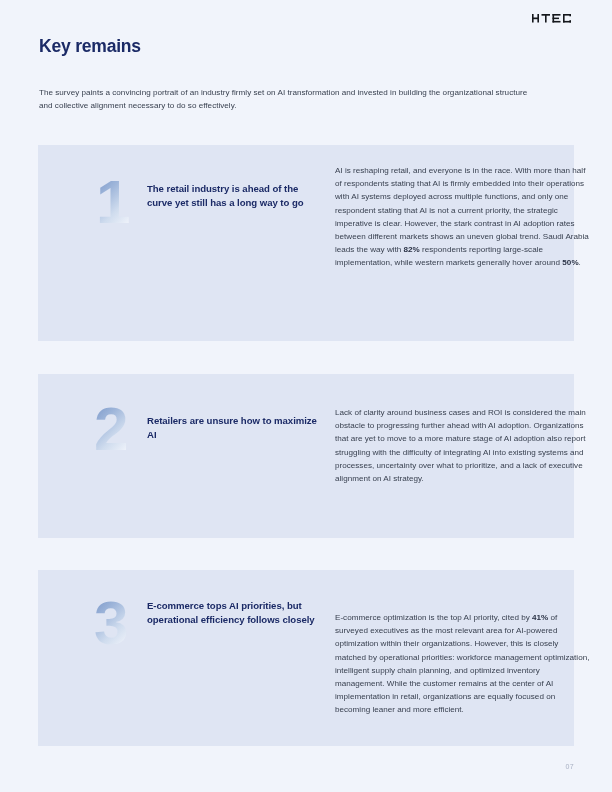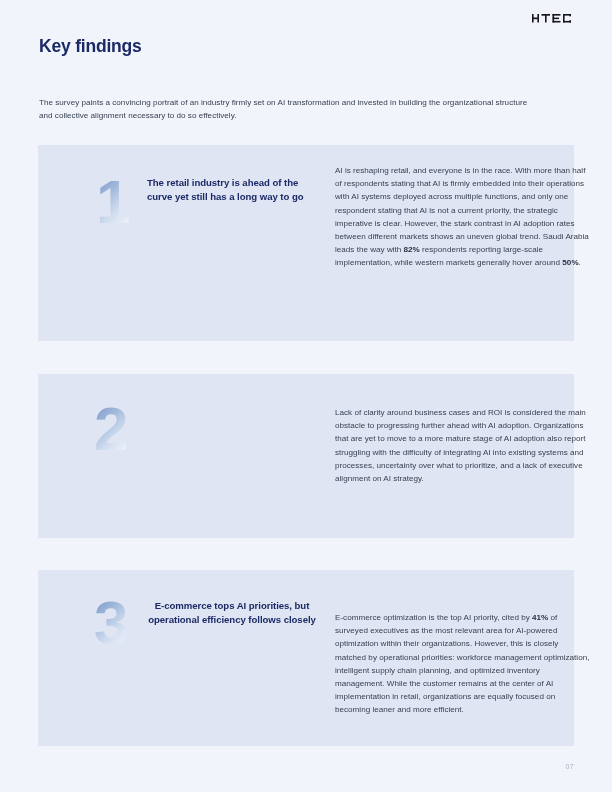--- a/index.html
+++ b/index.html
@@ -48,21 +48,20 @@
   
   .intro {
     position: absolute;
     left: 39px;
     top: 86px;
     width: 490px;
     font-size: 8.1px;
     line-height: 1.62;
     color: #394150;
     letter-spacing: 0.02px;
-    margin-top: 10px;
   }
 
   
   .card {
     position: absolute;
     left: 38px;
     width: 536px;
     background: #dfe5f3;
     display: flex;
     align-items: flex-start;
@@ -90,23 +89,23 @@
   .card-heading {
     position: absolute;
     left: 109px;
     width: 170px;
     font-size: 9.6px;
     font-weight: bold;
     line-height: 1.48;
     color: #1b2a66;
     letter-spacing: -0.05px;
   }
-  #card-1 .card-heading { top: 31px; }
+  #card-1 .card-heading { top: 37px; }
   #card-2 .card-heading { top: 40px; }
-  #card-3 .card-heading { top: 29px; text-align: center; }
+  #card-3 .card-heading { top: 29px; }
 
   .card-body {
     position: absolute;
     left: 297px;
     width: 256px;
     font-size: 8.1px;
     line-height: 1.63;
     color: #394150;
     letter-spacing: 0.01px;
   }
@@ -145,32 +144,33 @@
         <rect x="41" y="2" width="3.2" height="17"></rect>
         <rect x="62" y="2" width="16" height="3.2"></rect>
         <rect x="62" y="15.8" width="16" height="3.2"></rect>
         <rect x="62" y="2" width="3.2" height="17"></rect>
         <rect x="74.8" y="2" width="3.2" height="4.6"></rect>
         <rect x="74.8" y="14.4" width="3.2" height="4.6"></rect>
       </g>
     </svg>
   </div>
 
-  <h1 class="page-title">Key findings</h1>
+  <h1 class="page-title">Key remains</h1>
 
   <p class="intro">The survey paints a convincing portrait of an industry firmly set on AI transformation and invested in building the organizational structure and collective alignment necessary to do so effectively.</p>
 
   <section class="card" id="card-1">
     <div class="card-numeral">1</div>
     <h2 class="card-heading">The retail industry is ahead of the curve yet still has a long way to go</h2>
     <p class="card-body"><span>AI is reshaping retail, and everyone is in the race. With more than half of respondents stating that AI is firmly embedded into their operations with AI systems deployed across multiple functions, and only one respondent stating that AI is not a current priority, the strategic imperative is clear. However, the stark contrast in AI adoption rates between different markets shows an uneven global trend. Saudi Arabia leads the way with </span><b>82%</b><span> respondents reporting large-scale implementation, while western markets generally hover around </span><b>50%</b><span>.</span></p>
   </section>
 
   <section class="card" id="card-2">
     <div class="card-numeral">2</div>
+    <h2 class="card-heading">Retailers are unsure how to maximize AI</h2>
     <p class="card-body"><span>Lack of clarity around business cases and ROI is considered the main obstacle to progressing further ahead with AI adoption. Organizations that are yet to move to a more mature stage of AI adoption also report struggling with the difficulty of integrating AI into existing systems and processes, uncertainty over what to prioritize, and a lack of executive alignment on AI strategy.</span></p>
   </section>
 
   <section class="card" id="card-3">
     <div class="card-numeral">3</div>
     <h2 class="card-heading">E-commerce tops AI priorities, but operational efficiency follows closely</h2>
     <p class="card-body"><span>E-commerce optimization is the top AI priority, cited by </span><b>41%</b><span> of surveyed executives as the most relevant area for AI-powered optimization within their organizations. However, this is closely matched by operational priorities: workforce management optimization, intelligent supply chain planning, and optimized inventory management. While the customer remains at the center of AI implementation in retail, organizations are equally focused on becoming leaner and more efficient.</span></p>
   </section>
 
   <div class="page-number">07</div>

